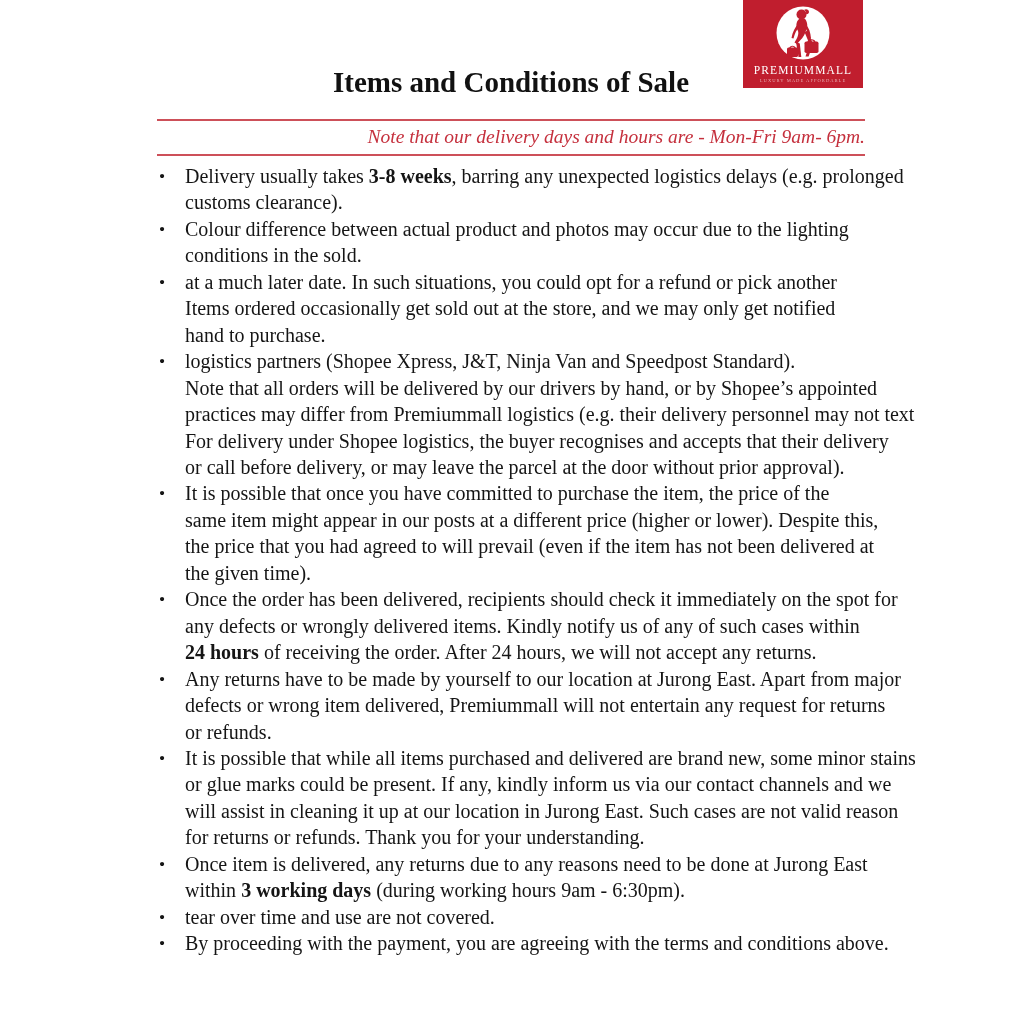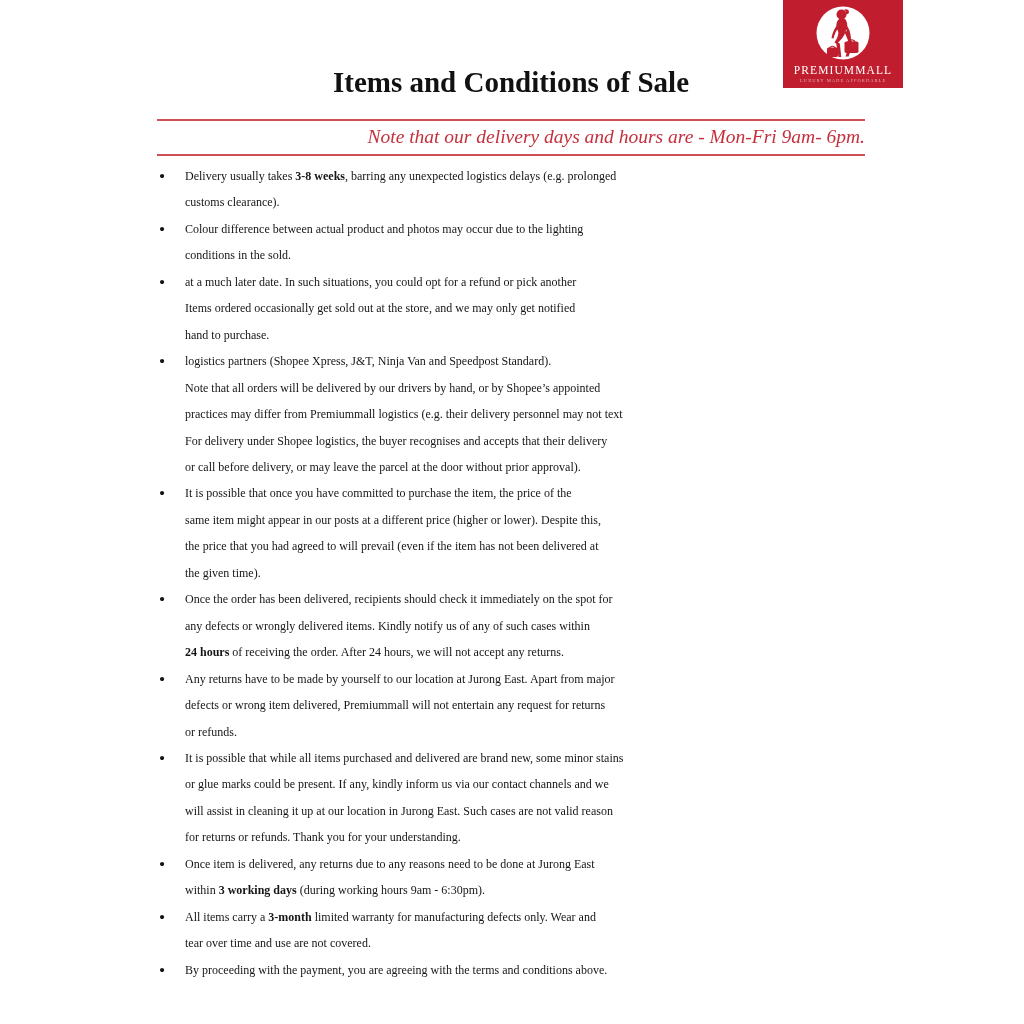--- a/index.html
+++ b/index.html
@@ -1,31 +1,31 @@
 <!DOCTYPE html>
 <html><head>
 <meta charset="utf-8">
 <style>
   html,body{margin:0;padding:0;background:#ffffff;}
   body{width:1024px;height:1024px;position:relative;overflow:hidden;
        font-family:"Liberation Serif", serif;color:#1a1a1a;}
 
-  .logo{position:absolute;left:743px;top:0;width:120px;height:88px;margin-left:40px;}
+  .logo{position:absolute;left:743px;top:0;width:120px;height:88px;}
 
   .doc-title{position:absolute;top:66px;left:157px;width:708px;margin:0;
              text-align:center;font-weight:bold;font-size:29px;color:#111;
              font-family:"Liberation Serif", serif;}
 
   .notice{position:absolute;top:119px;left:157px;width:708px;
           border-top:2px solid #cd5059;border-bottom:2px solid #cd5059;
           padding:5px 0 6px 0;text-align:right;}
   .notice .notice-text{font-style:italic;font-size:19.5px;color:#c5303d;}
 
   .terms{position:absolute;top:163px;left:185px;width:690px;margin:0;padding:0;
-         list-style:none;font-size:12px;line-height:26.45px;color:#151515;}
+         list-style:none;font-size:20px;line-height:26.45px;color:#151515;}
   .terms li{position:relative;margin:0;padding:0;}
   .terms li::before{content:"\2022";position:absolute;left:-26px;top:0;
                     font-size:17.5px;color:#151515;}
   .terms .line{display:block;white-space:nowrap;}
   .terms b{font-weight:bold;}
 </style>
 </head>
 <body>
 
 <div class="logo">
@@ -97,19 +97,18 @@
       <span class="line"><span>It is possible that while all items purchased and delivered are brand new, some minor stains</span></span>
       <span class="line"><span>or glue marks could be present. If any, kindly inform us via our contact channels and we</span></span>
       <span class="line"><span>will assist in cleaning it up at our location in Jurong East. Such cases are not valid reason</span></span>
       <span class="line"><span>for returns or refunds. Thank you for your understanding.</span></span>
     </li>
     <li>
       <span class="line"><span>Once item is delivered, any returns due to any reasons need to be done at Jurong East</span></span>
       <span class="line"><span>within </span><b>3 working days</b><span> (during working hours 9am - 6:30pm).</span></span>
     </li>
     <li>
-      <span class="line"><span>All items carry a </span><b>3-month</b><span> limited warranty for manufacturing defects only. Wear and</span></span>
       <span class="line"><span>tear over time and use are not covered.</span></span>
     </li>
     <li>
       <span class="line"><span>By proceeding with the payment, you are agreeing with the terms and conditions above.</span></span>
     </li>
   </ul>
 
 </body></html>

